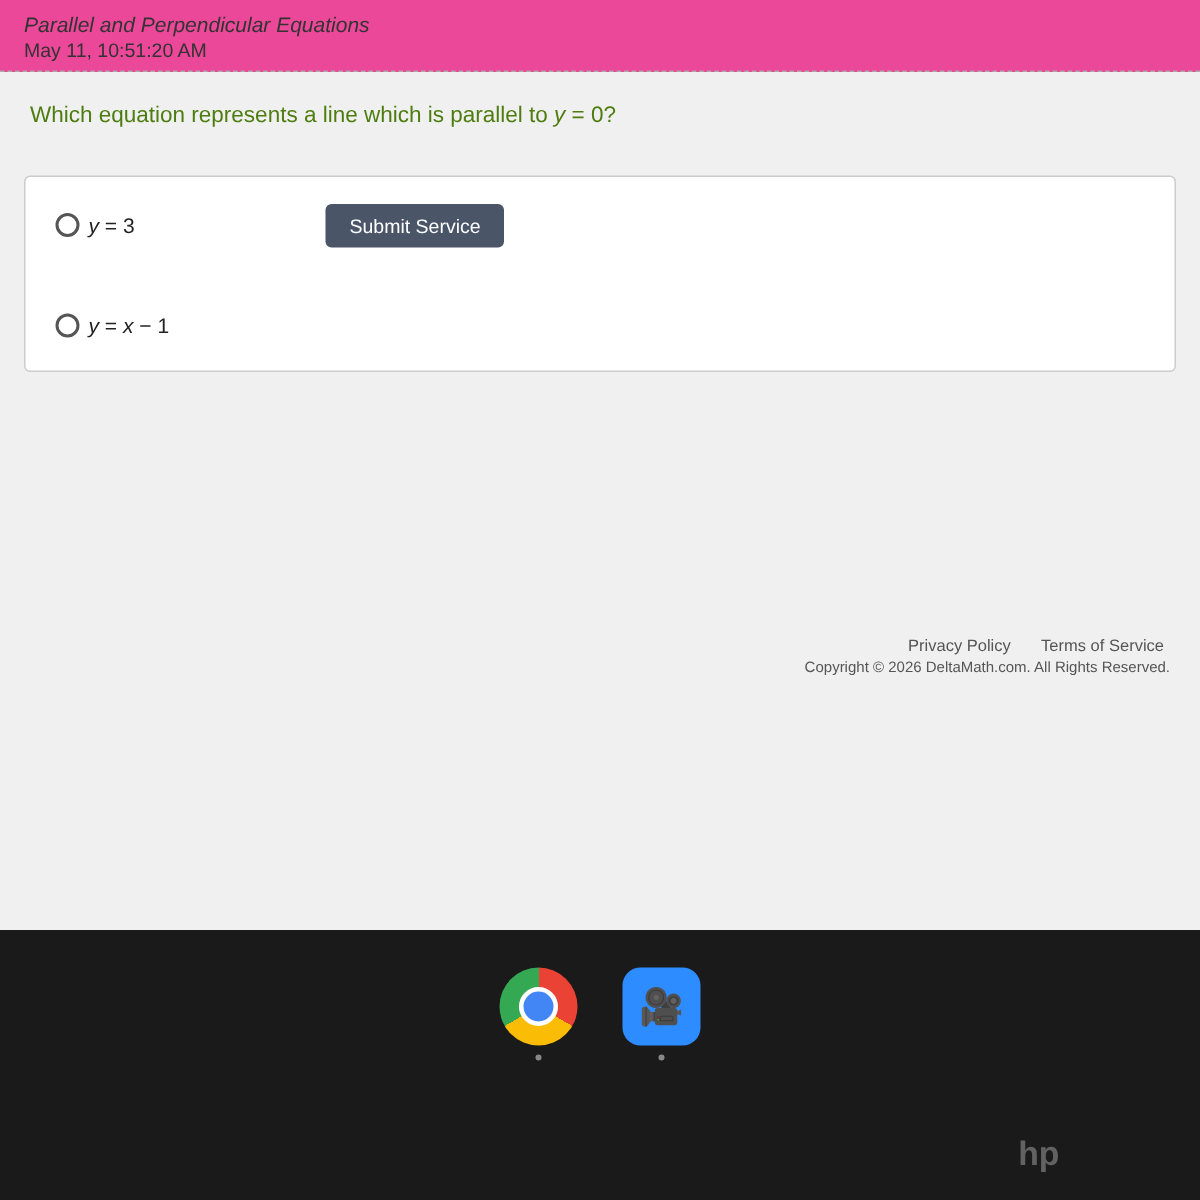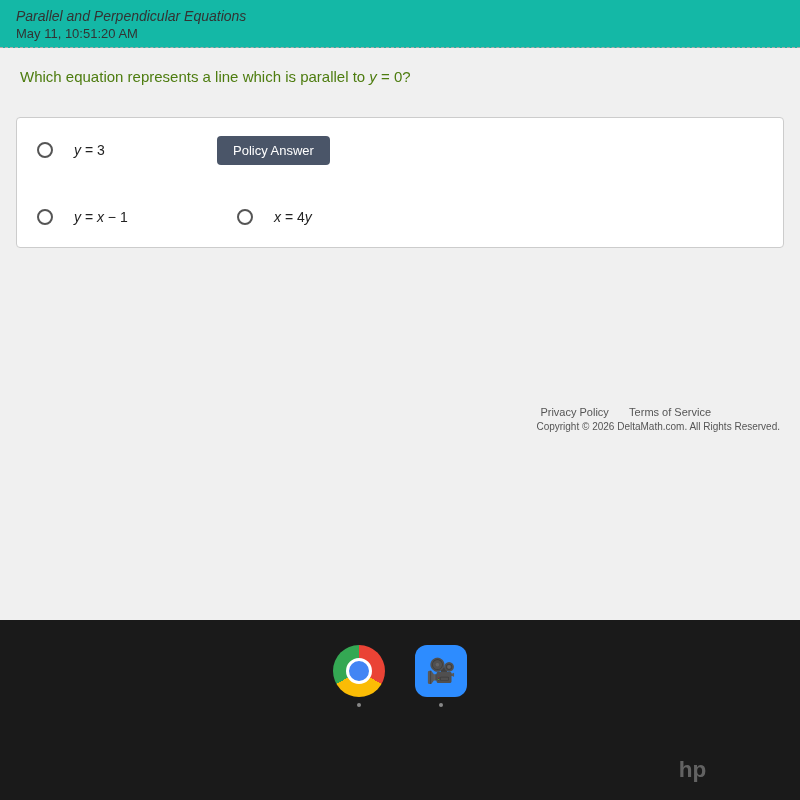--- a/index.html
+++ b/index.html
@@ -15,21 +15,21 @@
 
     .page-content {
       background: #f0f0f0;
       width: 100%;
       height: 620px;
       position: relative;
       padding: 0;
     }
 
     .header-section {
-      background: #14b8a6;
+      background: #ec4899;
       padding: 8px 16px 6px 16px;
       border-bottom: 1px dashed #aaa;
     }
 
     .page-title {
       font-size: 14px;
       color: #333;
       font-family: Arial, sans-serif;
       font-style: italic;
     }
@@ -68,21 +68,21 @@
       gap: 0;
     }
 
     .answer-row:last-child {
       margin-bottom: 0;
       margin-top: 44px;
     }
 
     .radio-option {
       display: flex;
-      gap: 21px;
+      gap: 6px;
       min-width: 160px;
       cursor: pointer;
     }
 
     .radio-circle {
       width: 16px;
       height: 16px;
       border-radius: 50%;
       border: 2px solid #555;
       background: #fff;
@@ -103,22 +103,23 @@
       border-radius: 4px;
       padding: 7px 16px;
       font-size: 13px;
       font-family: Arial, sans-serif;
       cursor: pointer;
       margin-left: 20px;
     }
 
     .footer-section {
       position: absolute;
-      bottom: 188px;
+      bottom: 169px;
       right: 20px;
+      text-align: right;
     }
 
     .footer-links {
       font-size: 11px;
       color: #555;
       font-family: Arial, sans-serif;
       margin-bottom: 3px;
     }
 
     .footer-links a {
@@ -232,33 +233,29 @@
 
   <div class="answer-box">
 
     <div class="answer-row">
       <label class="radio-option">
         <span class="radio-circle"></span>
         <span class="option-label"><i>y</i> = 3</span>
       </label>
 
 
-      <button class="submit-btn">Policy Answer</button>
+      <button class="submit-btn">Submit Service</button>
     </div>
 
     <div class="answer-row">
       <label class="radio-option">
         <span class="radio-circle"></span>
         <span class="option-label"><i>y</i> = <i>x</i> − 1</span>
       </label>
 
-      <label class="radio-option" style="margin-left: 40px;">
-        <span class="radio-circle"></span>
-        <span class="option-label"><i>x</i> = 4<i>y</i></span>
-      </label>
     </div>
   </div>
 
   <div class="footer-section">
     <div class="footer-links">
       <a href="#">Privacy Policy</a>
       &nbsp;&nbsp;
       <a href="#">Terms of Service</a>
     </div>
     <div class="footer-copyright">Copyright © 2026 DeltaMath.com. All Rights Reserved.</div>

